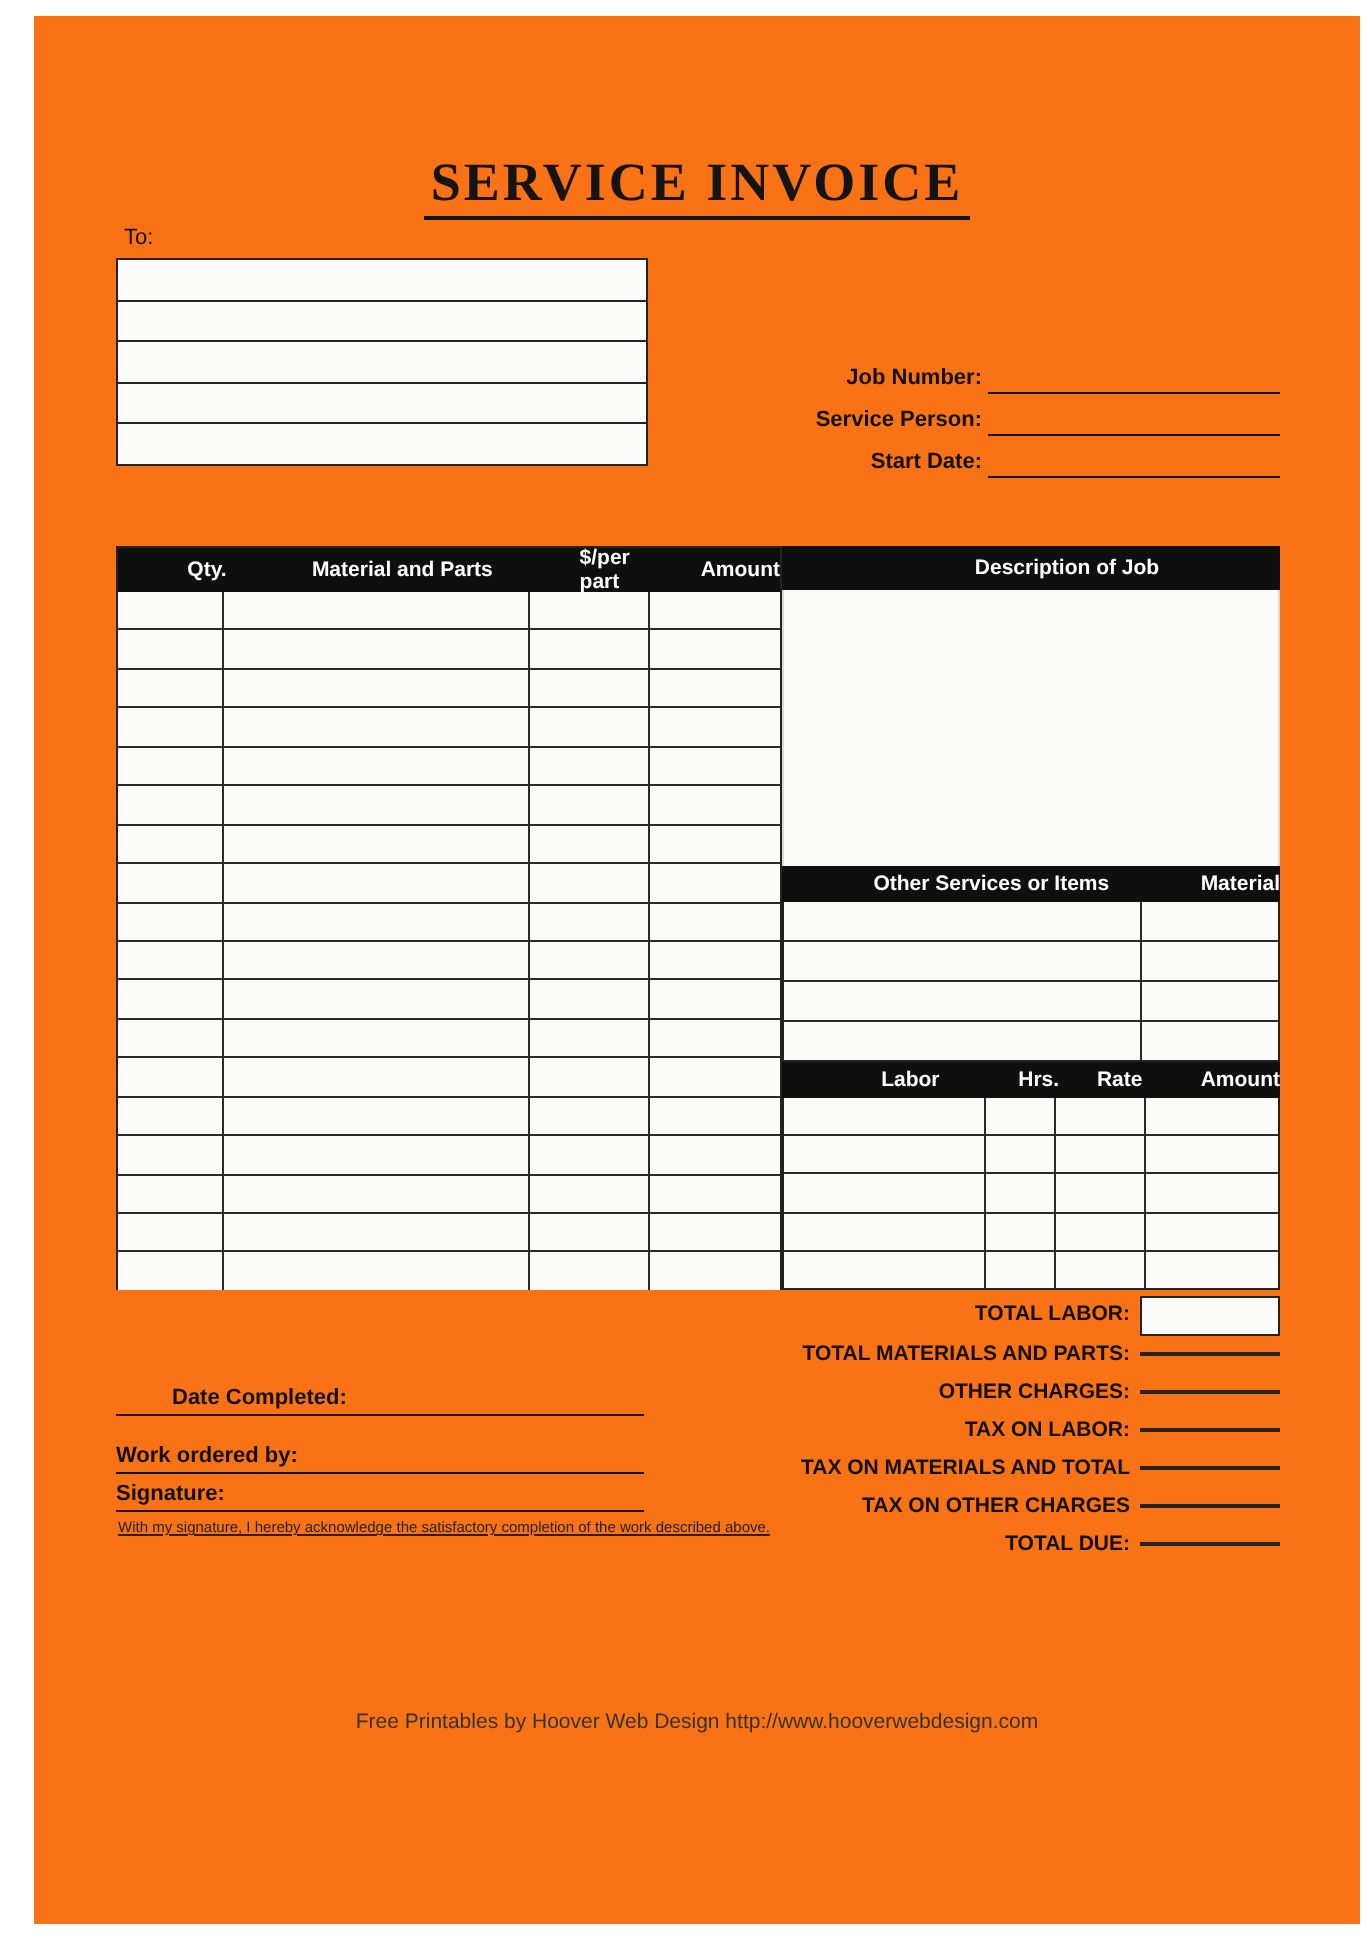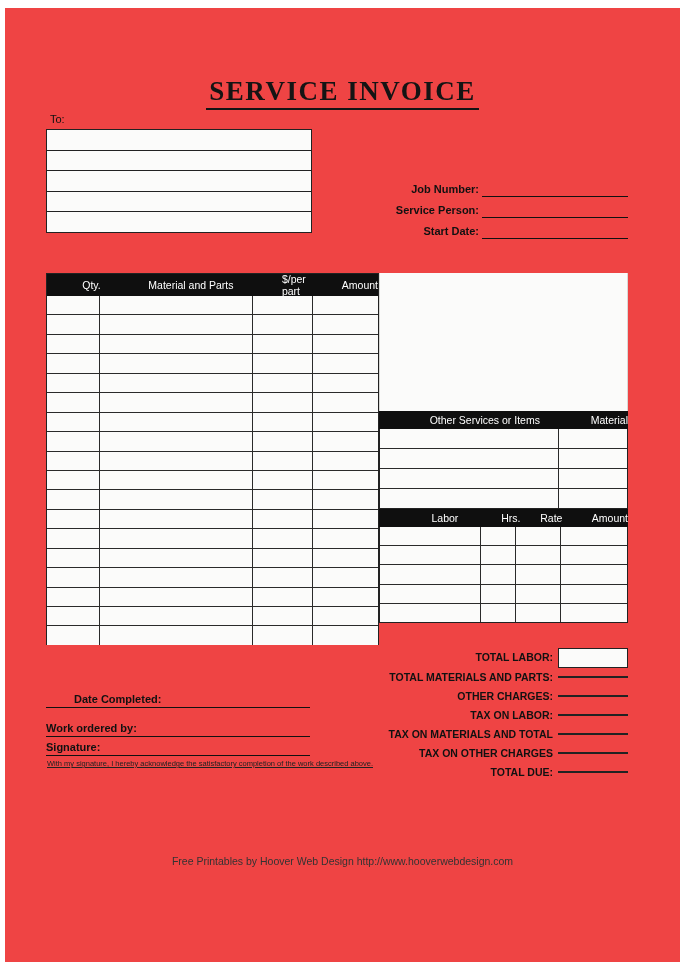--- a/index.html
+++ b/index.html
@@ -5,21 +5,22 @@
   * { margin: 0; padding: 0; box-sizing: border-box; }
   html, body { background: #ffffff; }
   body {
     width: 685px; height: 970px;
     font-family: "Liberation Sans", sans-serif;
     color: #111;
     position: relative;
   }
   .page {
     position: absolute; inset: 0;
-    background: #ef4444;
+    background: #f97316;
+    margin-left: 12px;
   }
   .frame {
     position: absolute; inset: 0;
     border: 8px solid #ffffff;
     border-left-width: 5px; border-right-width: 5px;
     pointer-events: none; z-index: 20;
   }
 
   
   .title-wrap { position: absolute; top: 76px; left: 0; width: 100%; text-align: center; }
@@ -44,21 +45,21 @@
 
   
   .job-fields { position: absolute; left: 350px; top: 176px; width: 278px; }
   .job-row { display: flex; justify-content: flex-end; align-items: flex-end; height: 21px; }
   .job-label { font-size: 11px; font-weight: 700; line-height: 15px; }
   .job-line { width: 146px; height: 15px; border-bottom: 1px solid #111; margin-left: 3px; }
 
   
   .thead { display: flex; background: #0f0f0f; color: #fff; }
   .th {
-    font-size: 10.5px; font-weight: 400;
+    font-size: 10.5px; font-weight: 700;
     display: flex; align-items: center; justify-content: center; padding-left: 36px;
   }
   .trow { display: flex; flex: 1; border-bottom: 1px solid #2a2a2a; background: #fbfbfa; }
   .trow:last-child { border-bottom: none; }
   .td { height: 100%; }
 
   
   .parts-table {
     position: absolute; left: 46px; top: 273px; width: 333px; height: 372px;
     border: 1px solid #222;
@@ -268,20 +269,23 @@
         <div class="trow">
         <div class="td c1"></div>
         <div class="td c2"></div>
         <div class="td c3"></div>
         <div class="td c4"></div>
       </div>
       </div>
   </div>
 
   <div class="right-col">
+    <div class="thead desc-head">
+      <div class="th full">Description of Job</div>
+    </div>
     <div class="desc-space"></div>
 
     <div class="thead other-head">
       <div class="th oc1">Other Services or Items</div>
       <div class="th oc2">Material</div>
     </div>
     <div class="other-body">
       <div class="trow">
         <div class="td oc1"></div>
         <div class="td oc2"></div>

